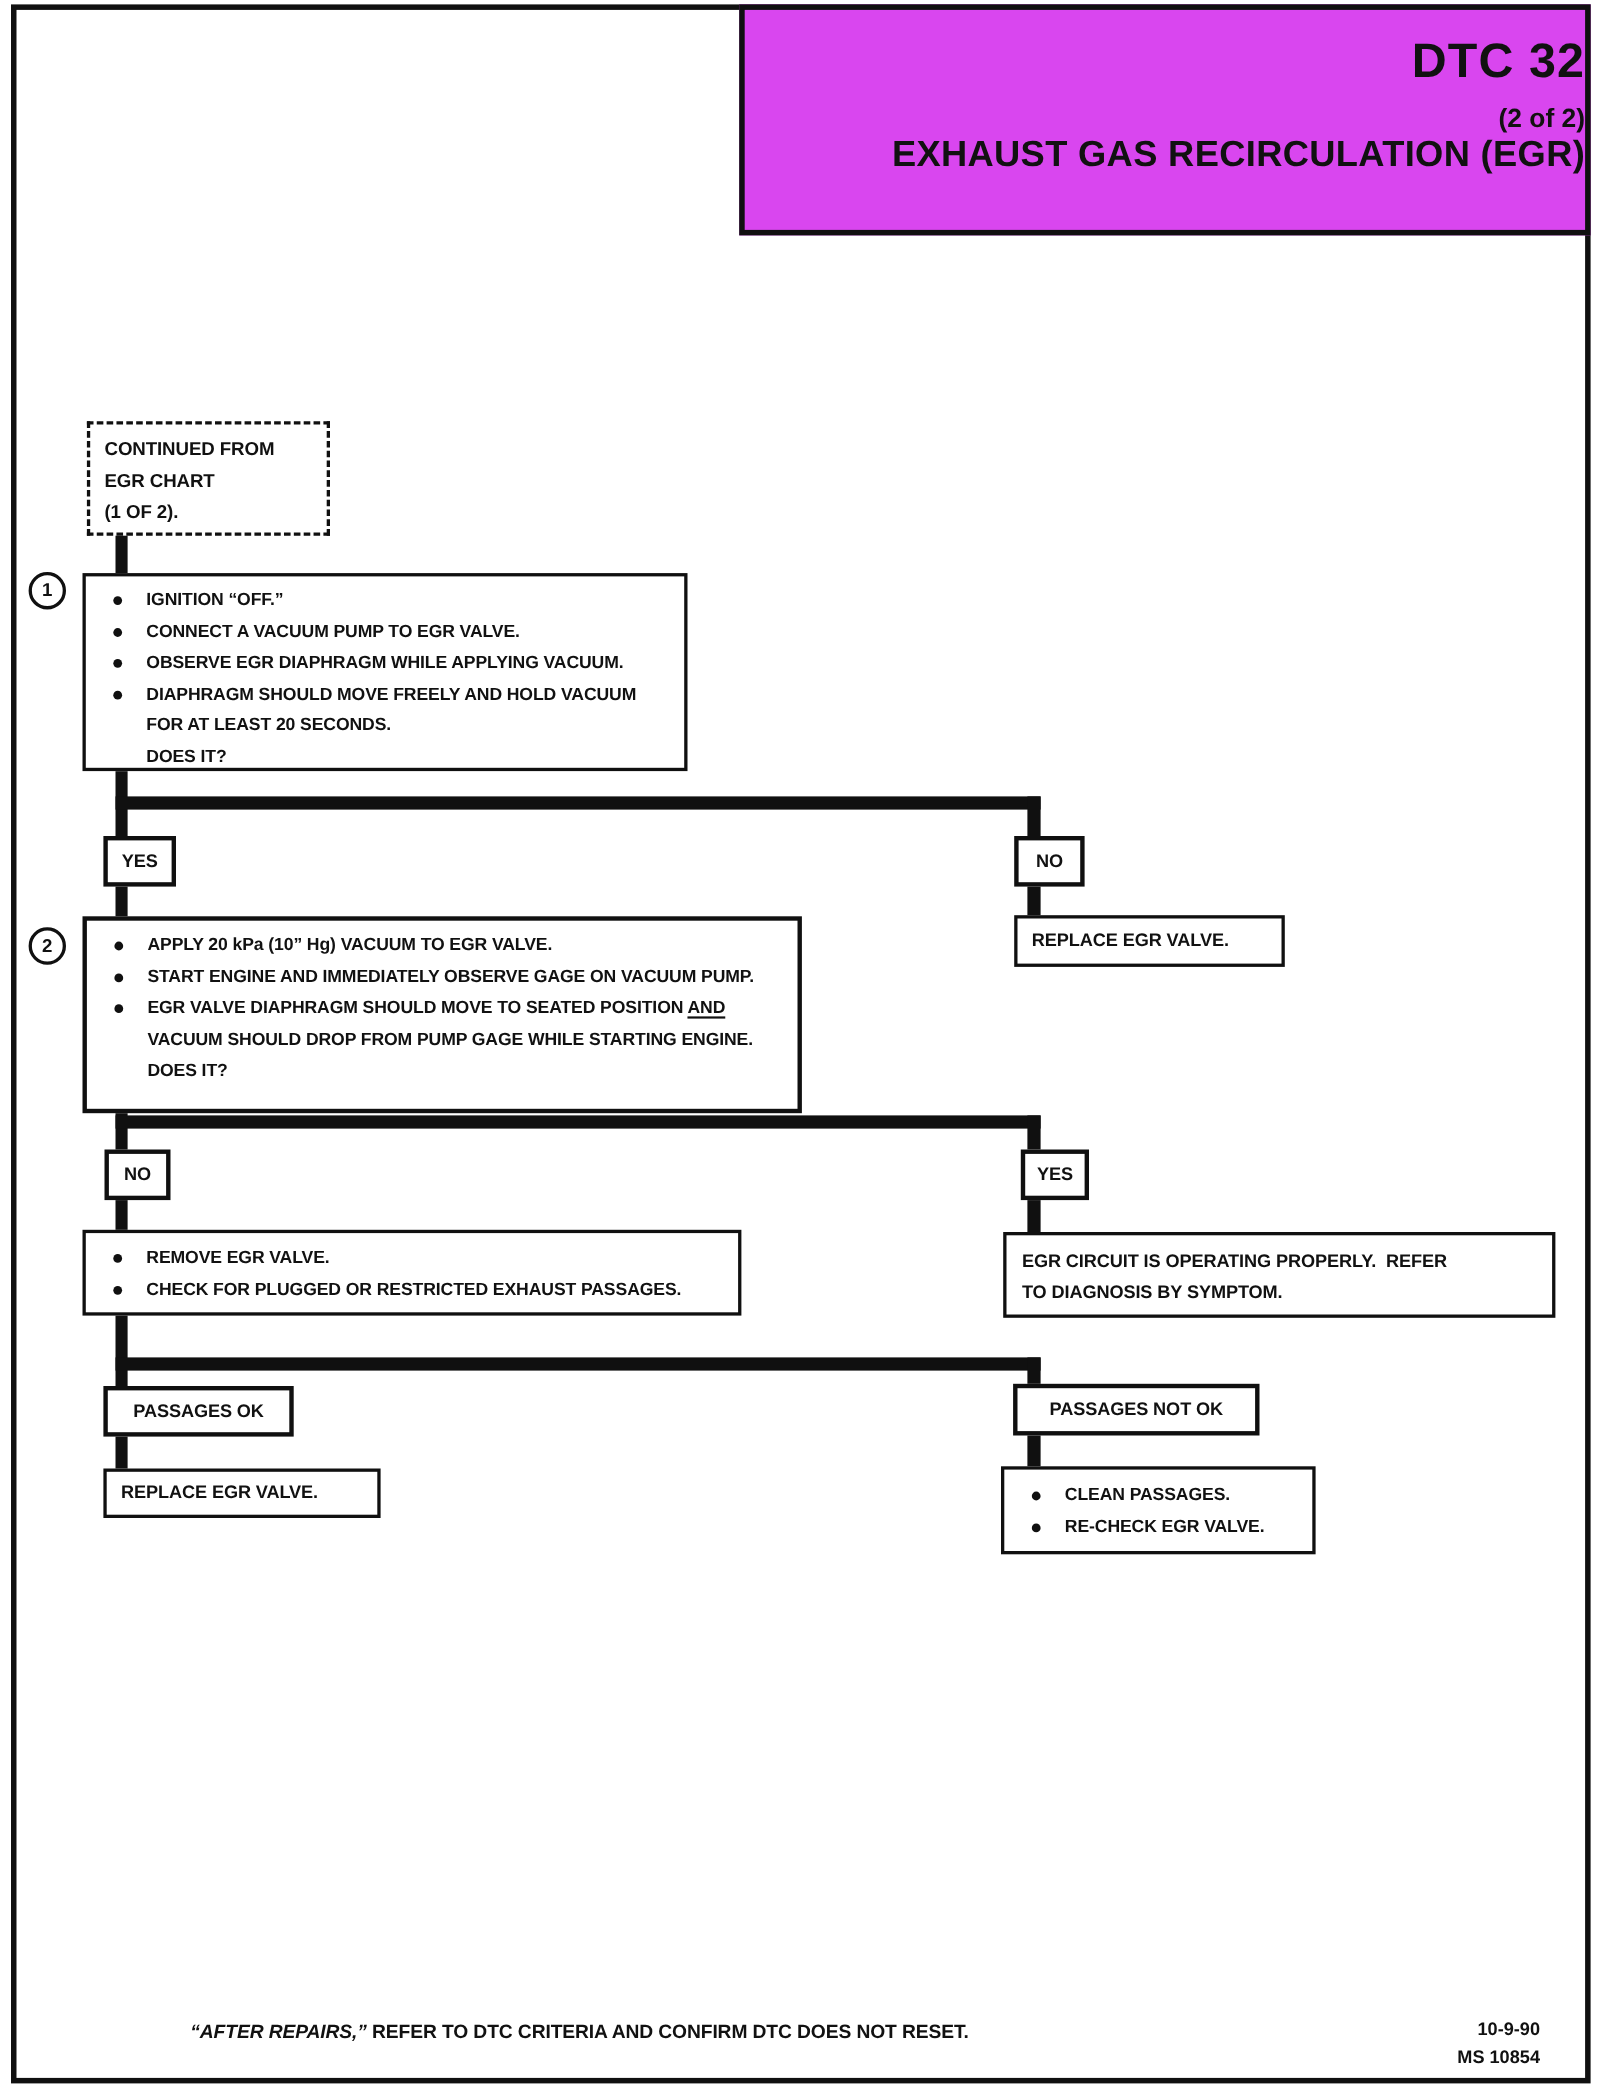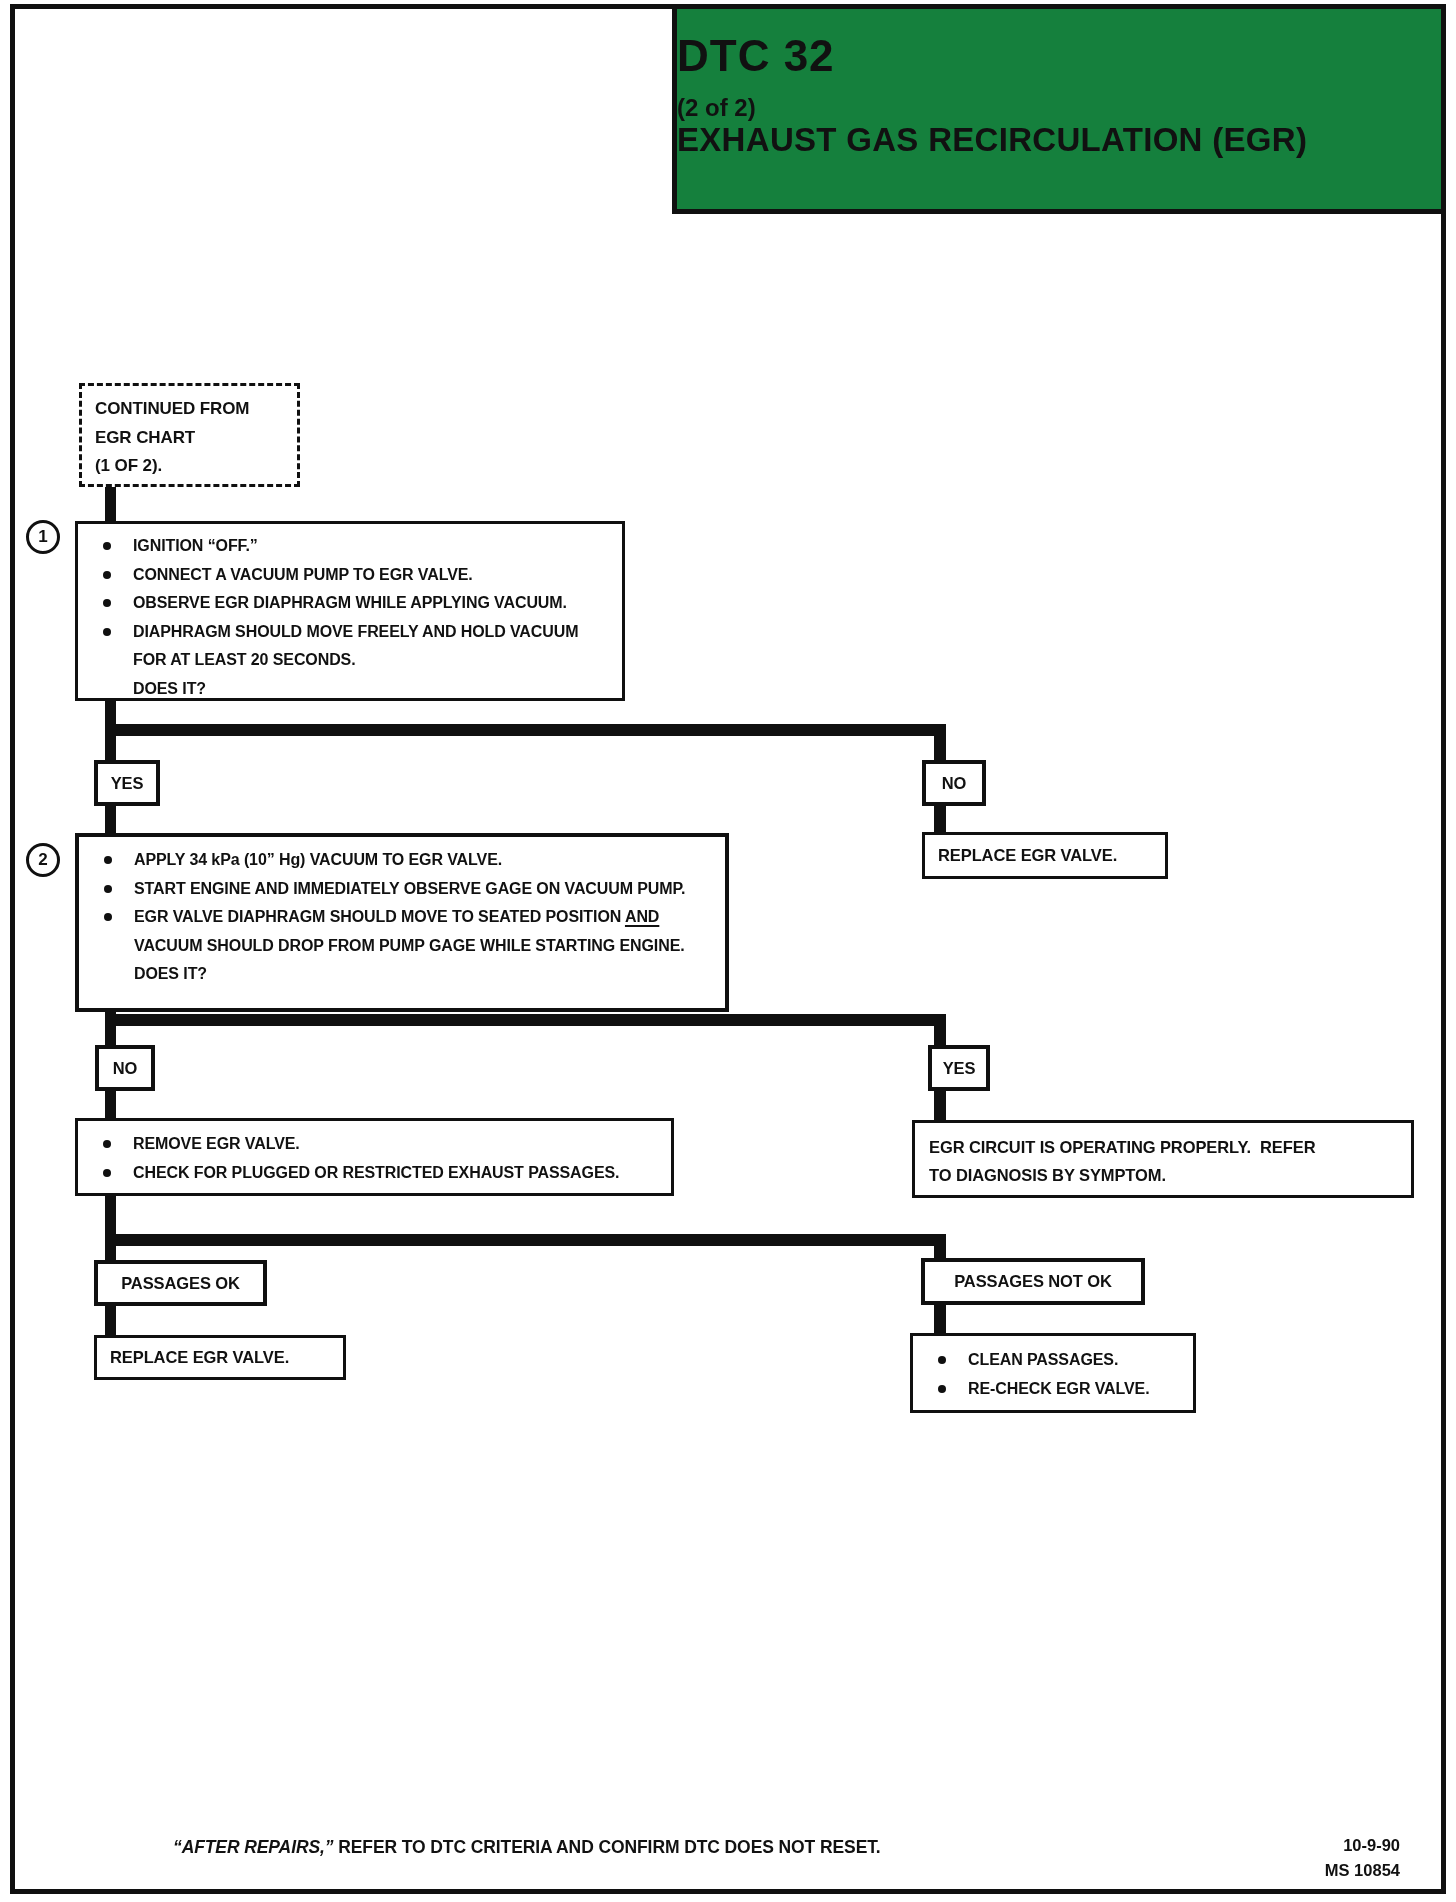--- a/index.html
+++ b/index.html
@@ -10,22 +10,22 @@
     font-weight:bold;
     -webkit-font-smoothing:antialiased;
   }
   .abs { position:absolute; box-sizing:border-box; }
   .page-border {
     left:10px; top:4px; width:1436px; height:1890px;
     border:5px solid #101010;
   }
   .title-box {
     left:672px; top:4px; width:774px; height:210px;
-    background:#15803d; border:5px solid #101010;
-    text-align:left; padding-top:22px;
+    background:#d946ef; border:5px solid #101010;
+    text-align:right; padding-top:22px;
   }
   .title-dtc { font-size:44px; letter-spacing:1px; line-height:50px; }
   .title-sub { font-size:24px; margin-top:14px; line-height:26px; }
   .title-sys { font-size:33px; letter-spacing:.3px; line-height:38px; }
 
   .fbox {
     position:absolute; box-sizing:border-box;
     background:#fff; border:3px solid #101010;
     font-size:16px; letter-spacing:-.1px;
   }
@@ -130,21 +130,21 @@
   </div>
 
 <div class="fbox smallbox yes1">YES</div>
 <div class="fbox smallbox no1">NO</div>
 <div class="fbox smallbox leftalign replace1">REPLACE EGR VALVE.</div>
 
 <div class="circ c2">
     <span>2</span>
   </div>
 <div class="fbox step2">
-    <div class="line"><span class="bullet"></span><span class="ltext">APPLY 34 kPa (10” Hg) VACUUM TO EGR VALVE.</span></div>
+    <div class="line"><span class="bullet"></span><span class="ltext">APPLY 20 kPa (10” Hg) VACUUM TO EGR VALVE.</span></div>
     <div class="line"><span class="bullet"></span><span class="ltext">START ENGINE AND IMMEDIATELY OBSERVE GAGE ON VACUUM PUMP.</span></div>
     <div class="line"><span class="bullet"></span><span class="ltext">EGR VALVE DIAPHRAGM SHOULD MOVE TO SEATED POSITION <u>AND</u></span></div>
     <div class="line"><span class="bullet spacer"></span><span class="ltext">VACUUM SHOULD DROP FROM PUMP GAGE WHILE STARTING ENGINE.</span></div>
     <div class="line"><span class="bullet spacer"></span><span class="ltext">DOES IT?</span></div>
   </div>
 
 <div class="fbox smallbox no2">NO</div>
 <div class="fbox smallbox yes2">YES</div>
 
 <div class="fbox removebox">

